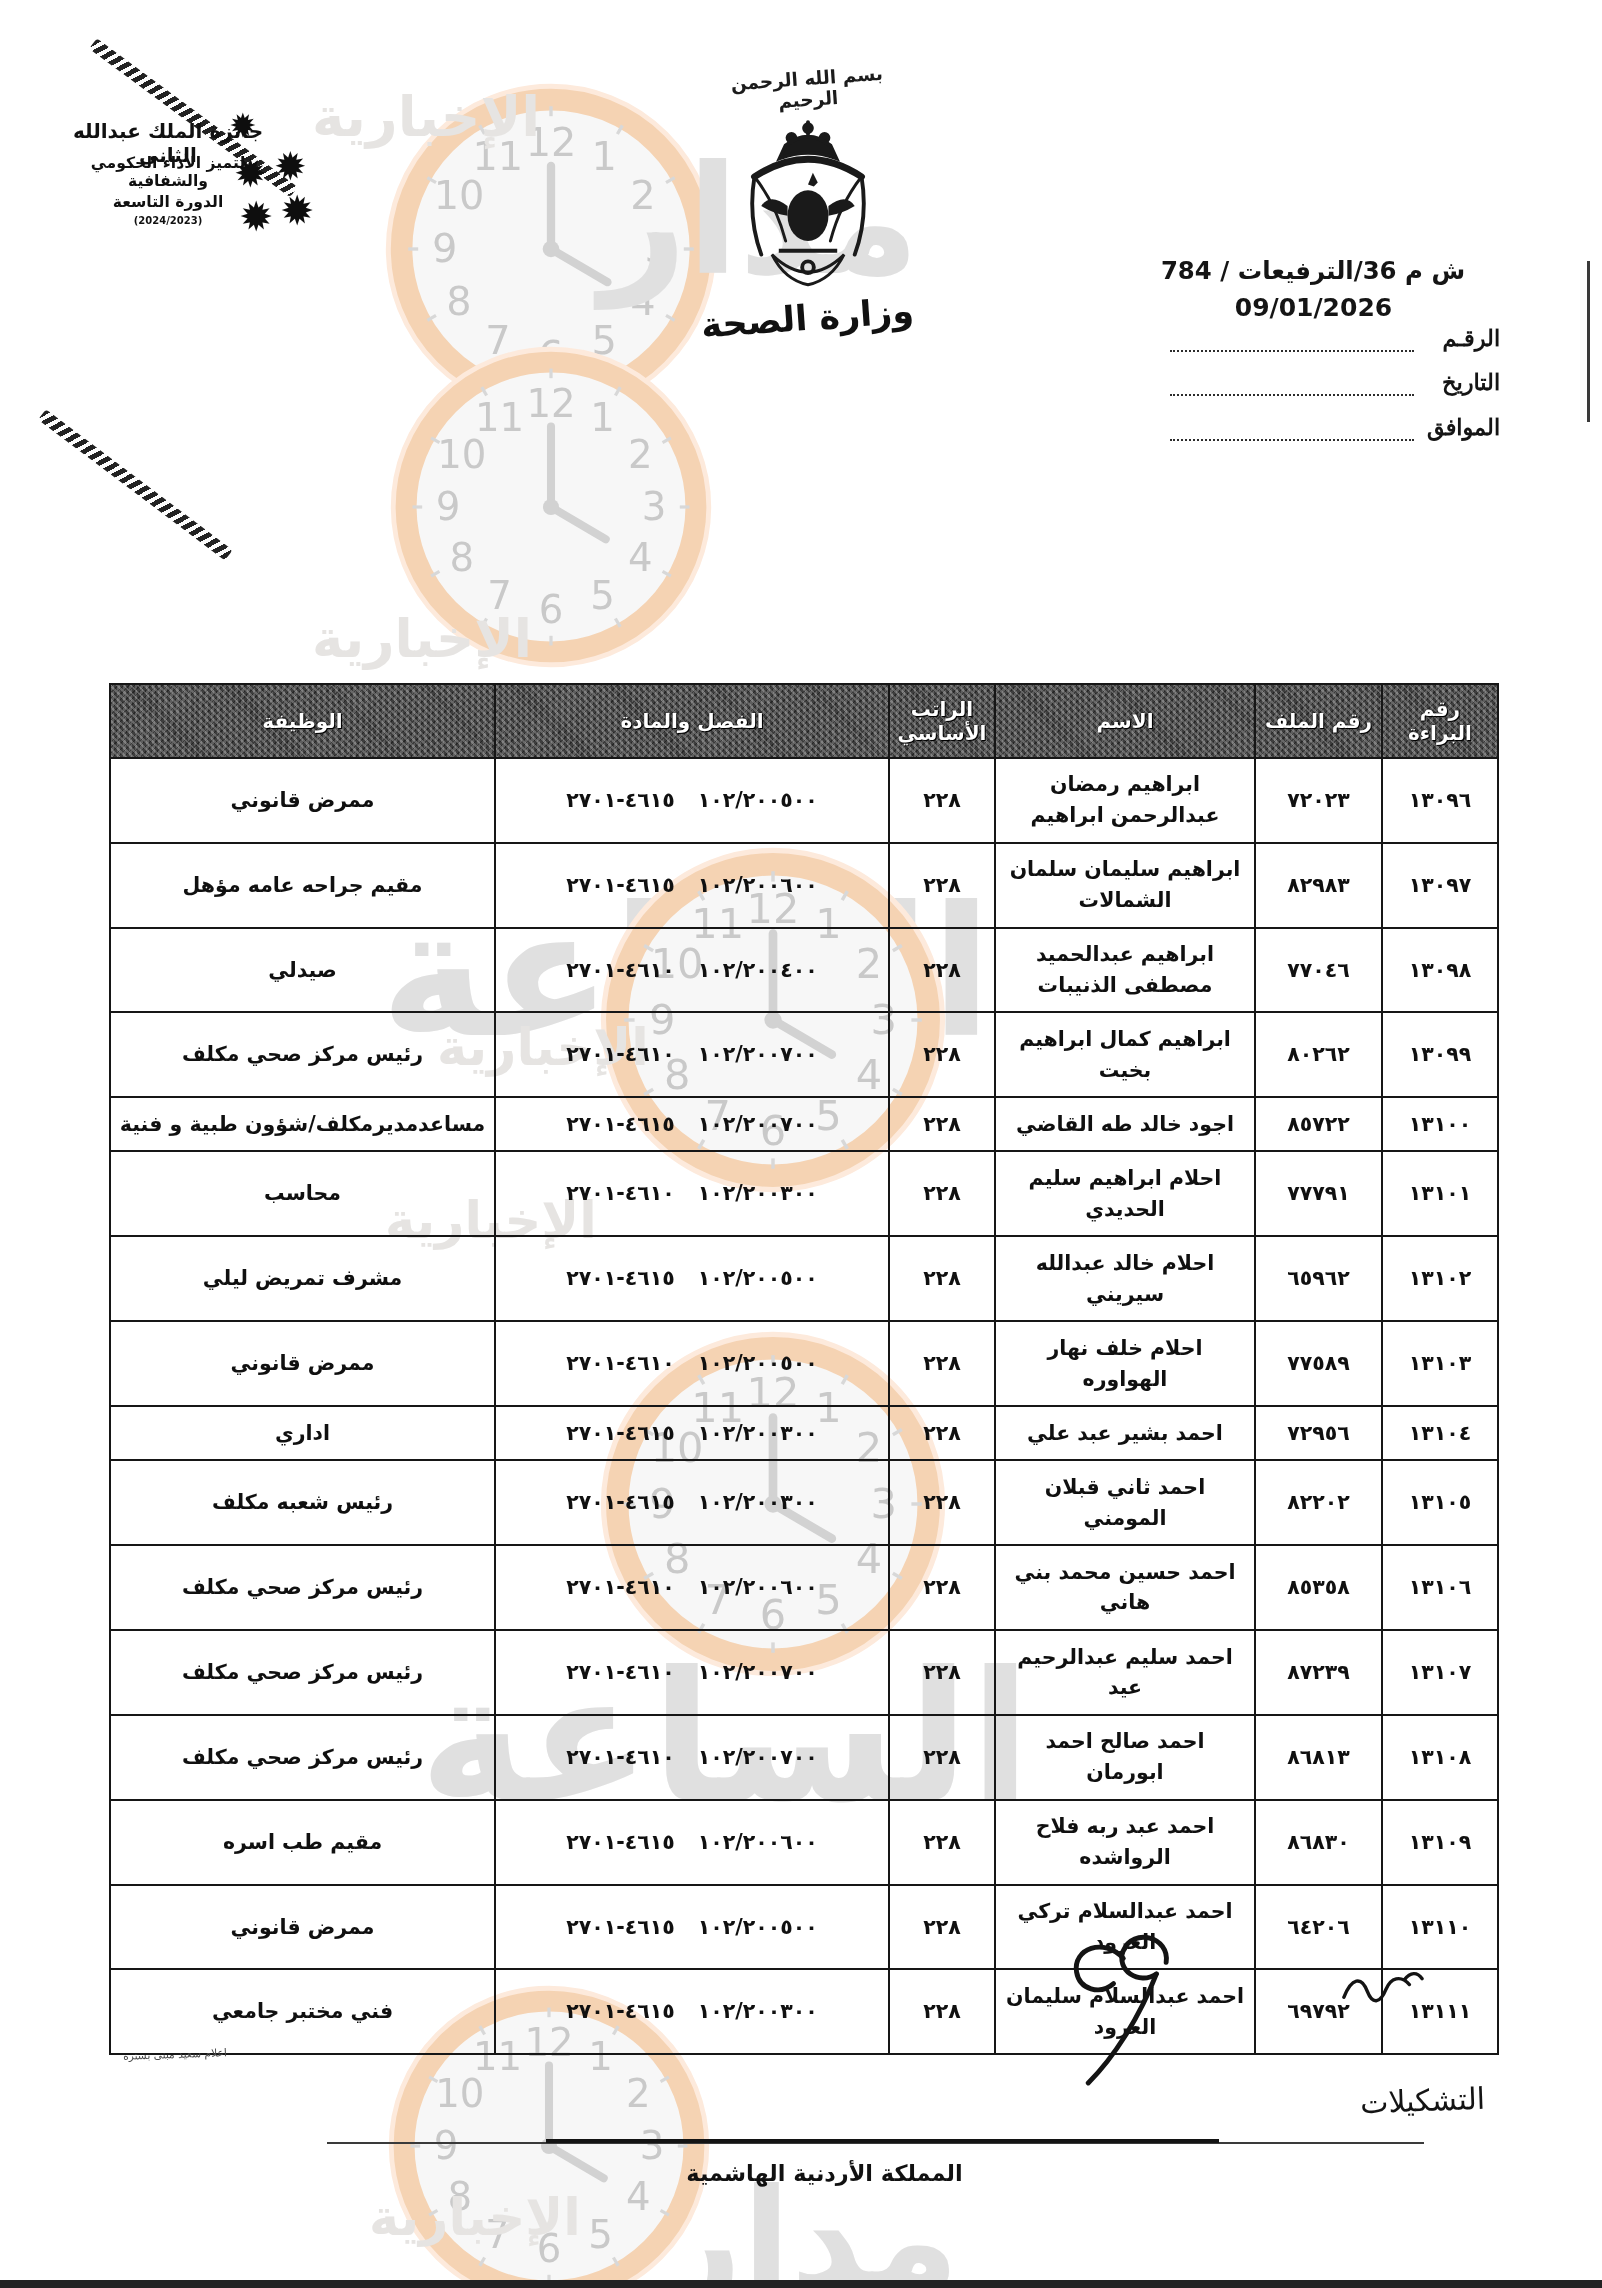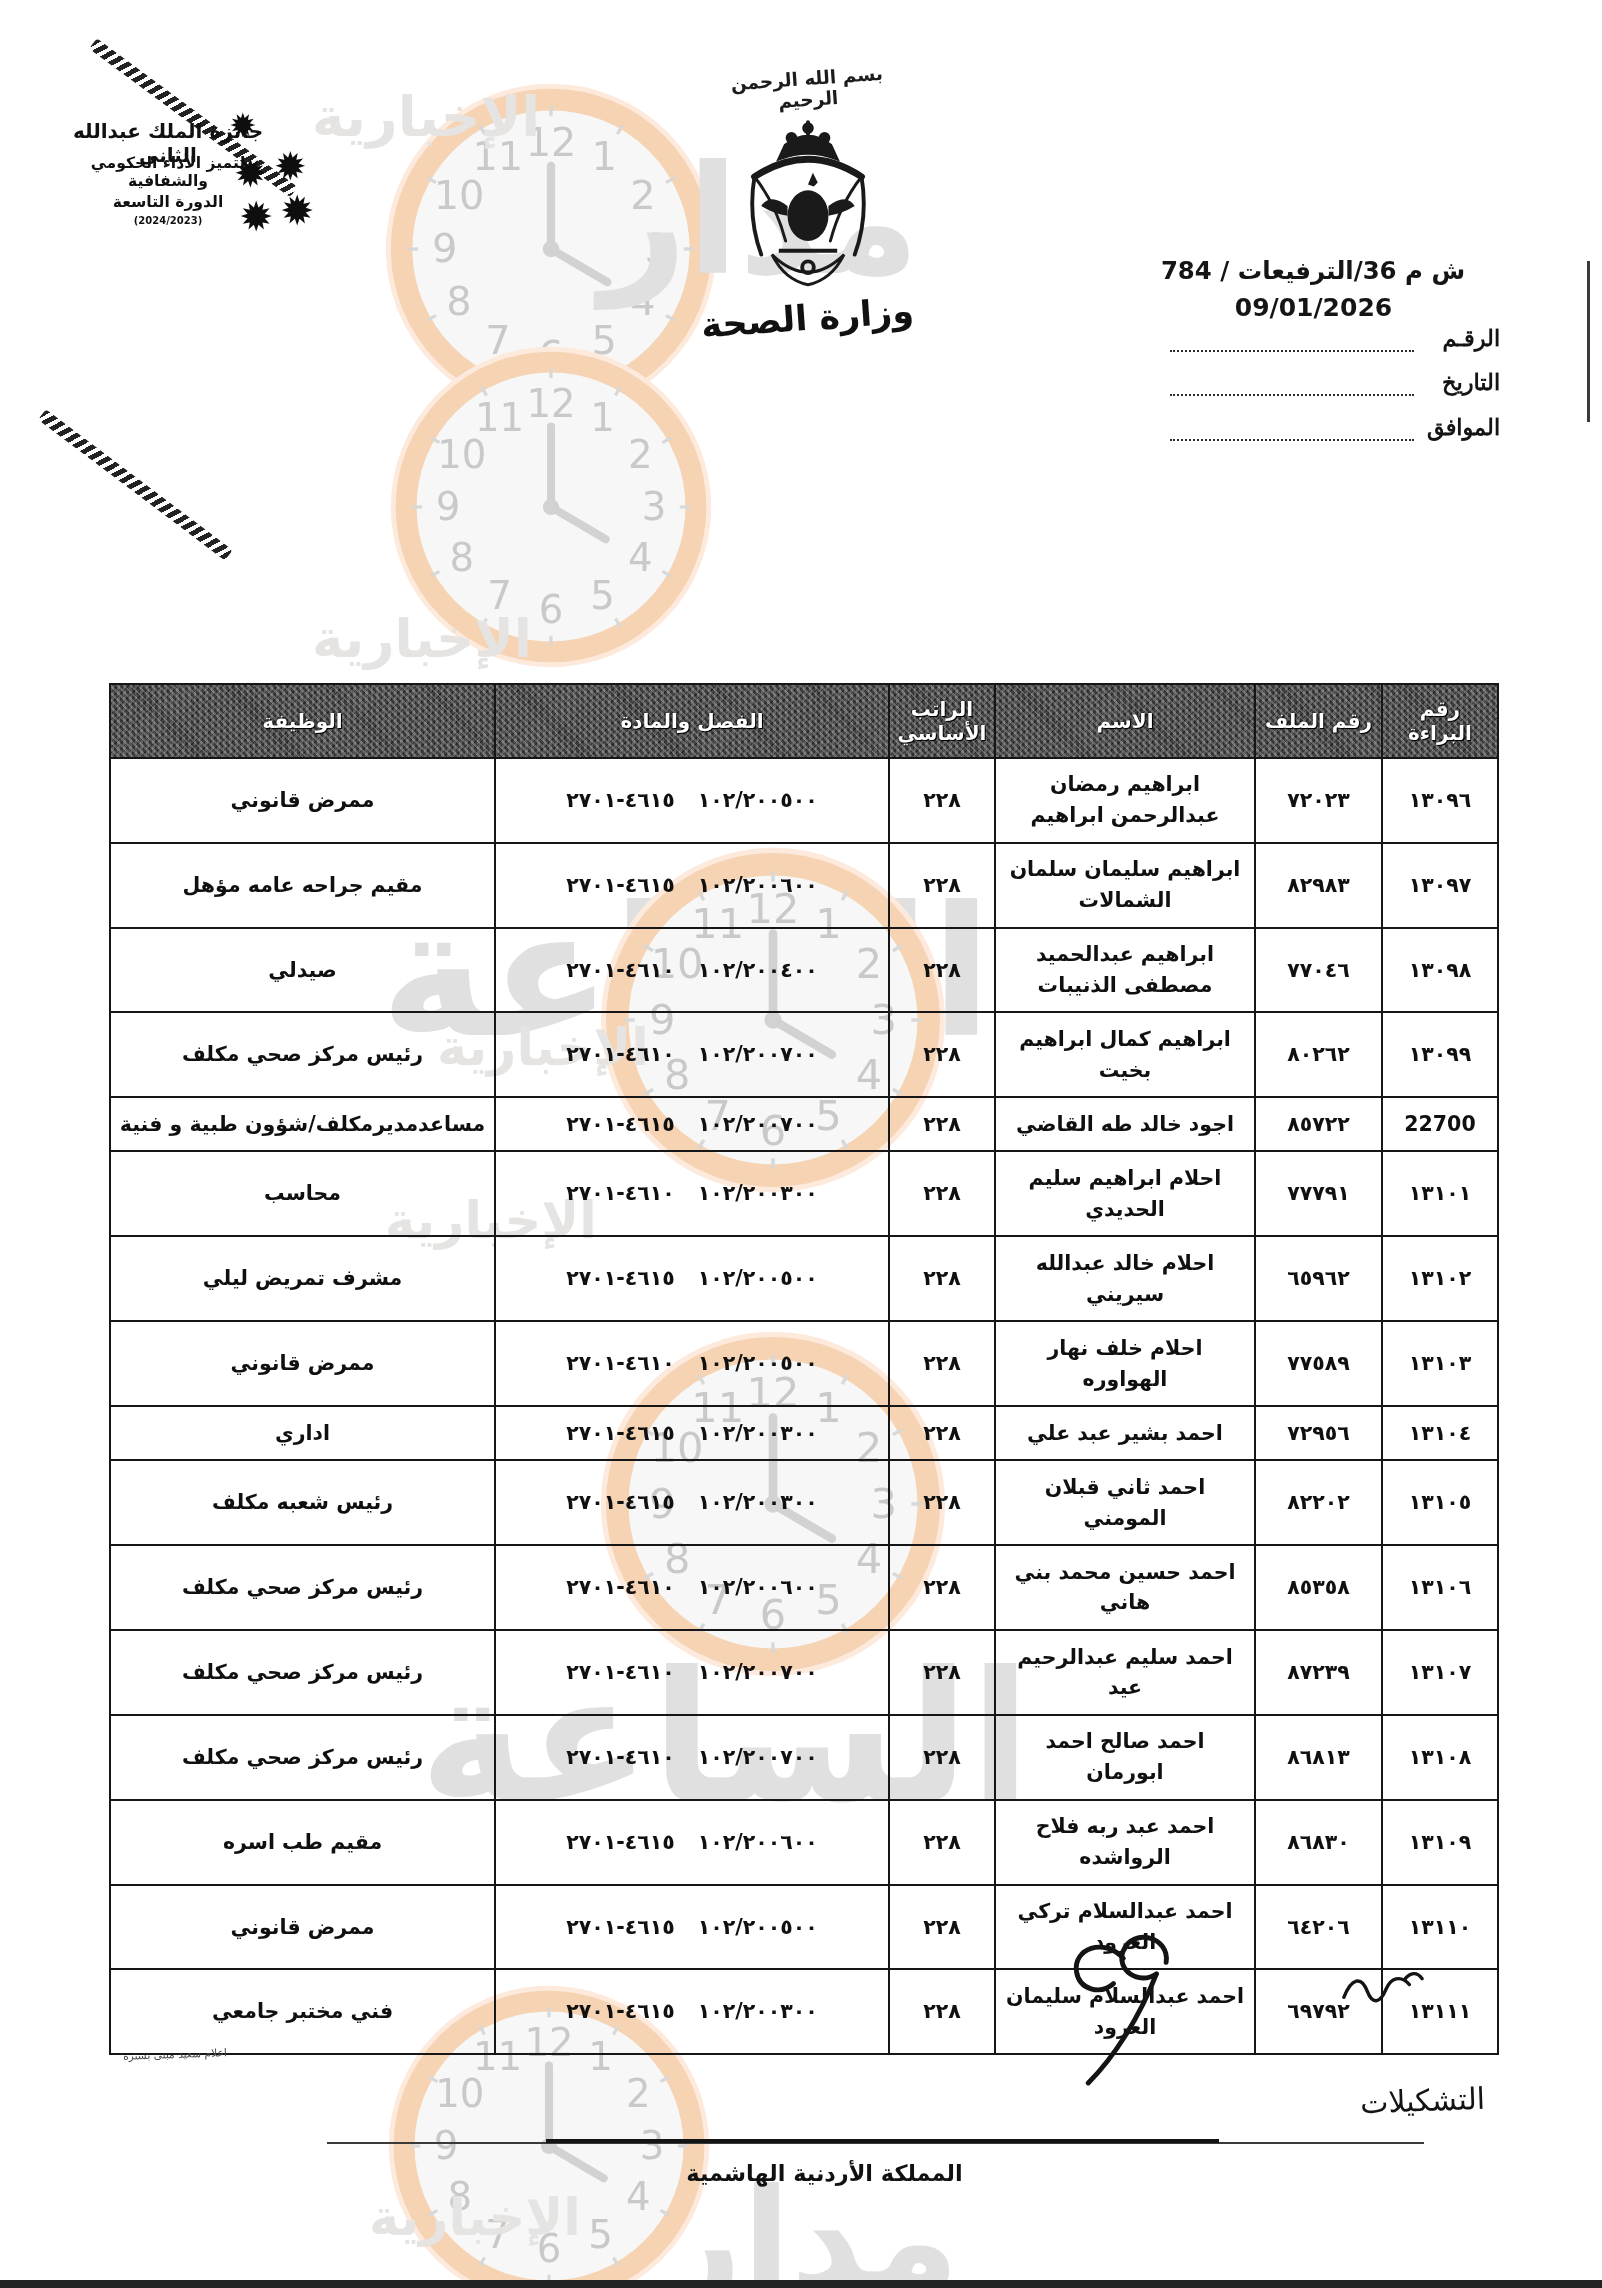--- a/index.html
+++ b/index.html
@@ -341,21 +341,21 @@
         </tr>
         <tr>
           <td>١٣٠٩٩</td>
           <td>٨٠٢٦٢</td>
           <td>ابراهيم كمال ابراهيم بخيت</td>
           <td>٢٢٨</td>
           <td class="ltr-cell">١٠٢/٢٠٠٧٠٠ ٤٦١٠-٢٧٠١</td>
           <td>رئيس مركز صحي مكلف</td>
         </tr>
         <tr>
-          <td>22700</td>
+          <td>١٣١٠٠</td>
           <td>٨٥٧٢٢</td>
           <td>اجود خالد طه القاضي</td>
           <td>٢٢٨</td>
           <td class="ltr-cell">١٠٢/٢٠٠٧٠٠ ٤٦١٥-٢٧٠١</td>
           <td>مساعدمديرمكلف/شؤون طبية و فنية</td>
         </tr>
         <tr>
           <td>١٣١٠١</td>
           <td>٧٧٧٩١</td>
           <td>احلام ابراهيم سليم الحديدي</td>

